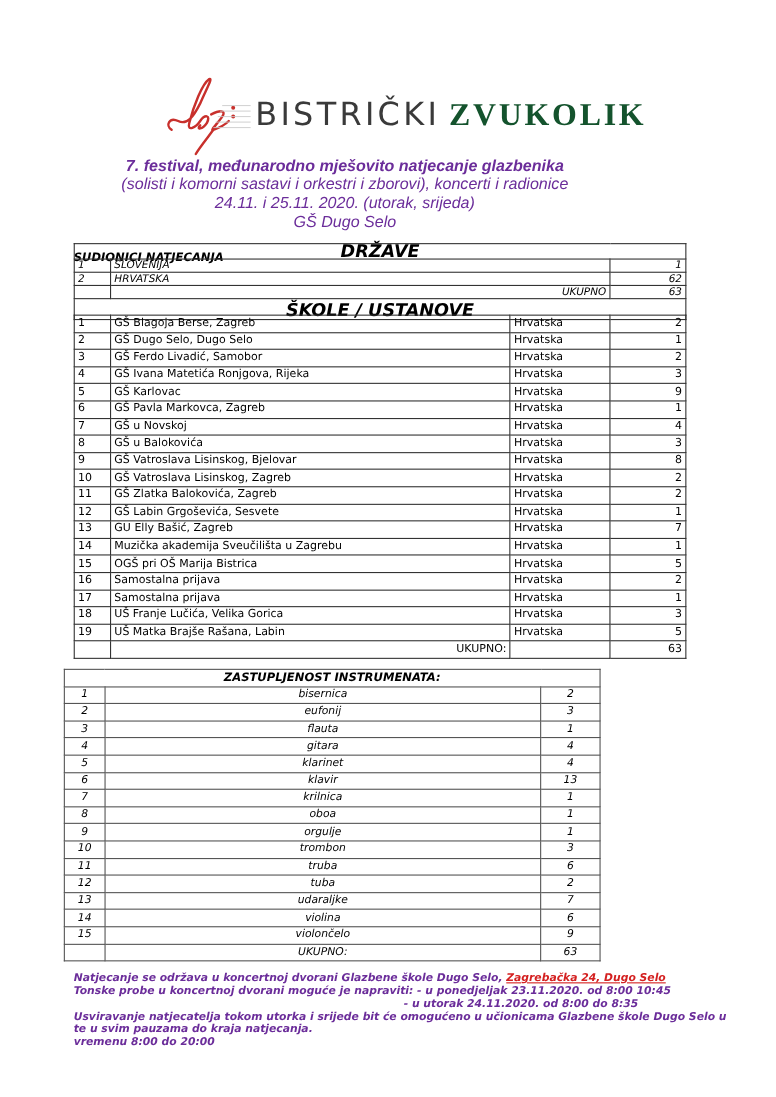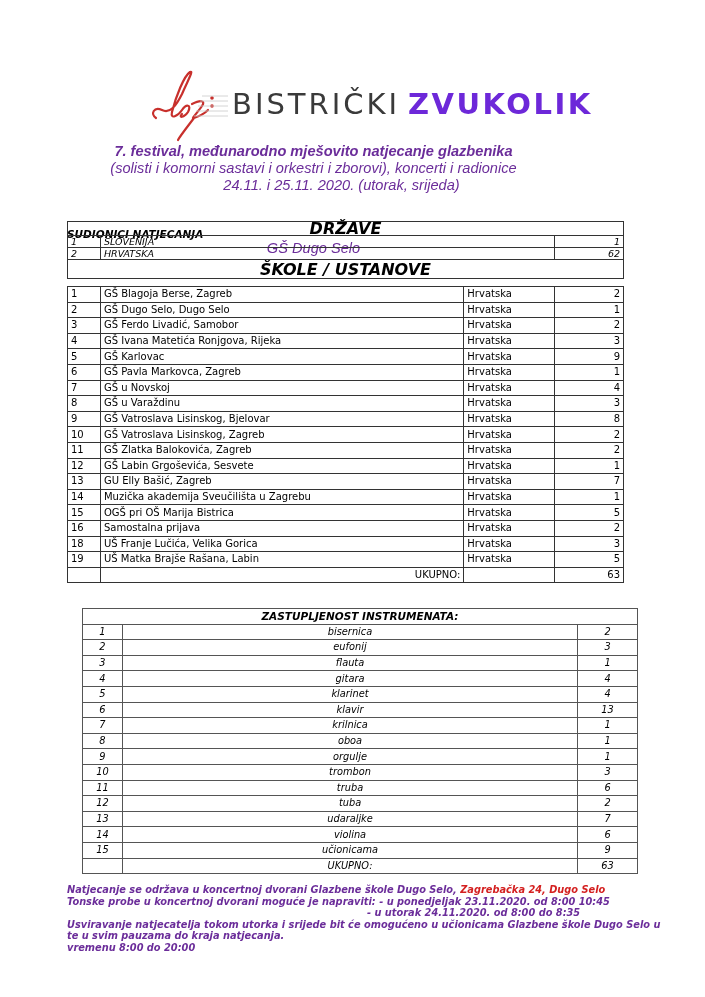--- a/index.html
+++ b/index.html
@@ -2,51 +2,51 @@
 <html><head>
   <meta charset="utf-8">
   <style>
     html, body { margin: 0; padding: 0; background: #ffffff; }
     body { width: 705px; height: 997px; position: relative; overflow: hidden; font-family: "DejaVu Sans", sans-serif; color: #000; }
 
     .header { position: absolute; left: 0; top: 62px; width: 705px; height: 80px; }
     .logo-mark { position: absolute; left: 148px; top: 4px; width: 80px; height: 76px; }
     .logo-text { position: absolute; left: 232px; top: 25px; font-family: "DejaVu Sans", sans-serif; font-size: 29px; letter-spacing: 3px; color: #3a3a3a; white-space: nowrap; }
     .logo-text .light { font-weight: normal; }
-    .logo-text .bold { font-weight: bold; letter-spacing: 2.5px; color: #6d28d9; margin-left: 8px; }
+    .logo-text .bold { font-weight: bold; letter-spacing: 2.5px; color: #14532d; margin-left: 8px; font-family: Liberation Serif, serif; }
 
     .subtitle { position: absolute; left: 0; width: 627px; text-align: center; color: #6b2d9a; font-family: "Liberation Sans", sans-serif; font-style: italic; font-size: 14.6px; line-height: 17px; }
     .sub1 { top: 143px; font-weight: bold; }
     .sub2 { top: 160px; }
-    .sub3 { top: 177px; margin-left: 28px; }
-    .sub4 { top: 194px; margin-top: 46px; }
+    .sub3 { top: 177px; }
+    .sub4 { top: 194px; }
 
     .section-label { position: absolute; left: 67px; top: 228px; font-family: "DejaVu Sans", sans-serif; font-weight: bold; font-style: italic; font-size: 10.5px; }
 
     table { border-collapse: collapse; position: absolute; font-family: "DejaVu Sans", sans-serif; font-size: 10px; }
     td { border: 1px solid #333; padding: 0 3px; white-space: nowrap; }
 
     .t1 { left: 67px; top: 221px; width: 557px; }
     .t1 td { height: 11px; line-height: 11px; font-style: italic; font-size: 9.5px; }
     .t1 .head { text-align: center; font-weight: bold; font-size: 16px; height: 13px; line-height: 13px; }
     .t1 .num-right { text-align: right; }
 
     .t2 { left: 67px; top: 286px; width: 557px; }
     .t2 td { height: 14.6px; line-height: 14px; font-size: 10px; }
     .t2 td.r { text-align: right; }
     .t2 td.idx { vertical-align: top; padding-top: 0; margin-top: 44px; }
 
-    .t3 { left: 82px; top: 608px; width: 556px; }
+    .t3 { left: 58px; top: 608px; width: 488px; }
     .t3 td { height: 14.6px; line-height: 14px; font-style: italic; font-size: 9.8px; text-align: center; border-color: #555; }
     .t3 .head { font-weight: bold; font-size: 10.5px; }
 
     .notes { position: absolute; left: 67px; top: 884px; width: 620px; color: #6b2d9a; font-family: "DejaVu Sans", sans-serif; font-weight: bold; font-style: italic; font-size: 9.8px; line-height: 11.6px; }
     .notes .line { white-space: nowrap; }
     .notes .indent { padding-left: 300px; }
-    .notes a { color: #d42020; }
+    .notes a { color: #d42020; text-decoration: underline; }
   </style>
 </head>
 <body>
 
 <div class="header">
   <svg class="logo-mark" viewBox="0 0 80 76">
     <g fill="none" stroke="#c8302c" stroke-width="2.2" stroke-linecap="round">
       <path d="M8 52 C 2 48, 6 40, 14 44 C 22 48, 28 40, 34 28 C 40 14, 46 4, 42 6 C 36 10, 28 30, 24 46 C 22 54, 30 50, 34 44 C 38 38, 44 38, 40 46 C 36 52, 30 52, 34 48"></path>
       <path d="M44 38 C 52 34, 58 34, 54 40 C 50 46, 42 54, 46 52 C 52 50, 58 46, 60 44 M 46 52 C 40 60, 32 70, 30 74"></path>
     </g>
@@ -86,20 +86,25 @@
     <td>1</td>
     <td>SLOVENIJA</td>
     <td class="num-right">1</td>
   </tr>
   <tr>
     <td>2</td>
     <td>HRVATSKA</td>
     <td class="num-right">62</td>
   </tr>
   <tr>
+    <td></td>
+    <td class="num-right">UKUPNO</td>
+    <td class="num-right">63</td>
+  </tr>
+  <tr>
     <td colspan="3" class="head" style="height:18px;">ŠKOLE  / USTANOVE</td>
   </tr>
 </tbody>
   </table>
 
 <table class="t2">
   <colgroup>
       <col style="width:33px">
       <col style="width:364px">
       <col style="width:91px">
@@ -143,21 +148,21 @@
         <td class="r">1</td>
       </tr>
     <tr>
         <td>7</td>
         <td>GŠ u Novskoj</td>
         <td>Hrvatska</td>
         <td class="r">4</td>
       </tr>
     <tr>
         <td>8</td>
-        <td>GŠ u Varaždinu</td>
+        <td>GŠ u Balokovića</td>
         <td>Hrvatska</td>
         <td class="r">3</td>
       </tr>
     <tr>
         <td>9</td>
         <td>GŠ Vatroslava Lisinskog, Bjelovar</td>
         <td>Hrvatska</td>
         <td class="r">8</td>
       </tr>
     <tr>
@@ -194,20 +199,26 @@
         <td>15</td>
         <td>OGŠ pri OŠ Marija Bistrica</td>
         <td>Hrvatska</td>
         <td class="r">5</td>
       </tr>
     <tr>
         <td class="idx">16</td>
         <td>Samostalna prijava</td>
         <td>Hrvatska</td>
         <td class="r">2</td>
+      </tr>
+    <tr>
+        <td class="idx">17</td>
+        <td>Samostalna prijava</td>
+        <td>Hrvatska</td>
+        <td class="r">1</td>
       </tr>
     <tr>
         <td class="idx">18</td>
         <td>UŠ Franje Lučića, Velika Gorica</td>
         <td>Hrvatska</td>
         <td class="r">3</td>
       </tr>
     <tr>
         <td class="idx">19</td>
         <td>UŠ Matka Brajše Rašana, Labin</td>
@@ -298,21 +309,21 @@
         <td>udaraljke</td>
         <td>7</td>
       </tr>
   <tr>
         <td>14</td>
         <td>violina</td>
         <td>6</td>
       </tr>
   <tr>
         <td>15</td>
-        <td>učionicama</td>
+        <td>violončelo</td>
         <td>9</td>
       </tr>
   <tr>
     <td></td>
     <td>UKUPNO:</td>
     <td>63</td>
   </tr>
 </tbody>
   </table>
 

